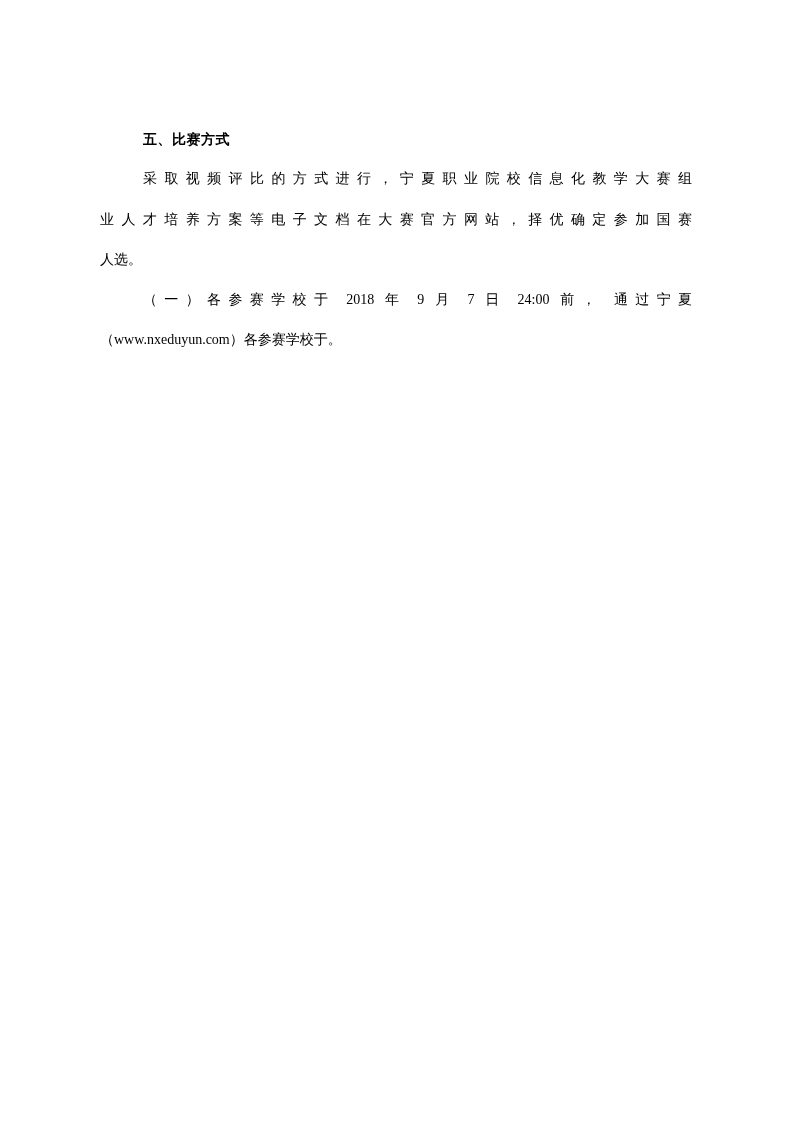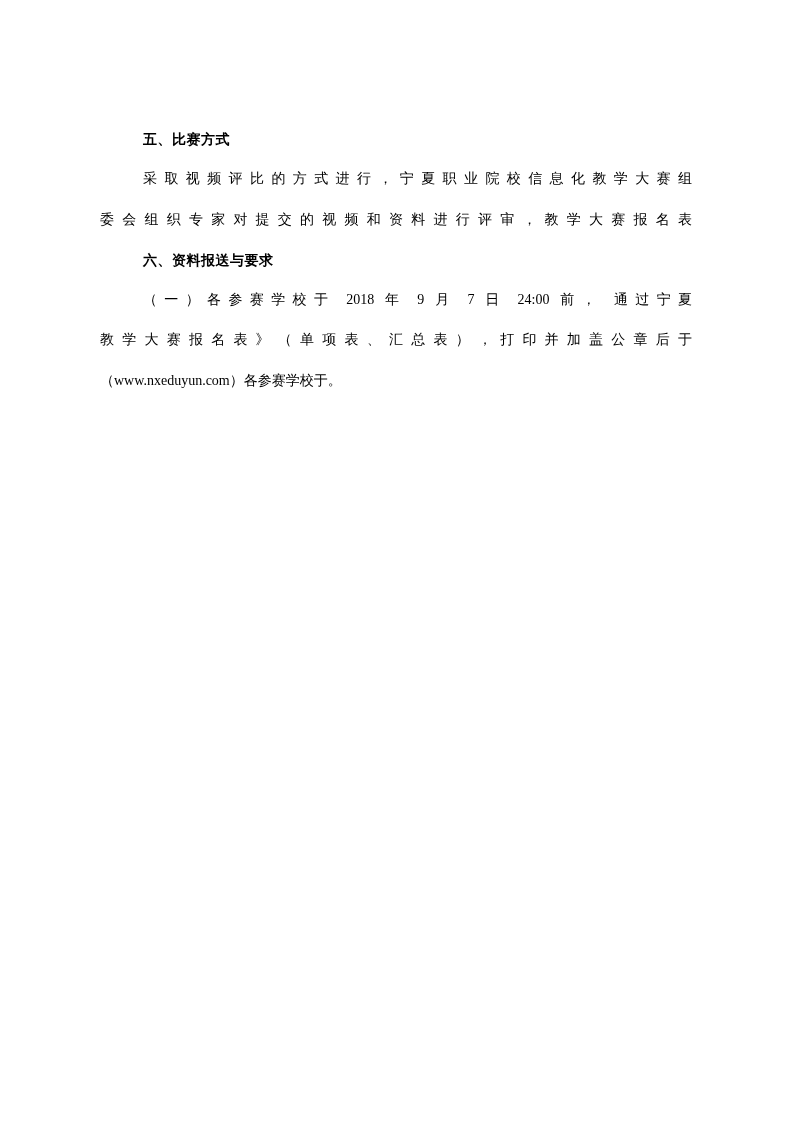--- a/index.html
+++ b/index.html
@@ -48,19 +48,18 @@
     letter-spacing: 0.5px;
   }
 </style>
 </head>
 <body>
 
 <div class="page">
   <div class="doc" id="doc">
       <div class="line heading">五、比赛方式</div>
       <div class="line body indent j">采取视频评比的方式进行，宁夏职业院校信息化教学大赛组</div>
-      <div class="line body j">委会组织专家对提交的视频和资料进行评审，教学大赛报名表</div>
-      <div class="line heading">六、资料报送与要求</div>
+      <div class="line body j">业人才培养方案等电子文档在大赛官方网站，择优确定参加国赛</div>
+      <div class="line body">人选。</div>
       <div class="line body indent j">（一）各参赛学校于 2018 年 9 月 7 日 24:00 前， 通过宁夏</div>
-      <div class="line body j">教学大赛报名表》（单项表、汇总表），打印并加盖公章后于</div>
       <div class="line body">（www.nxeduyun.com）各参赛学校于。</div>
     </div>
 </div>
 
 </body></html>

